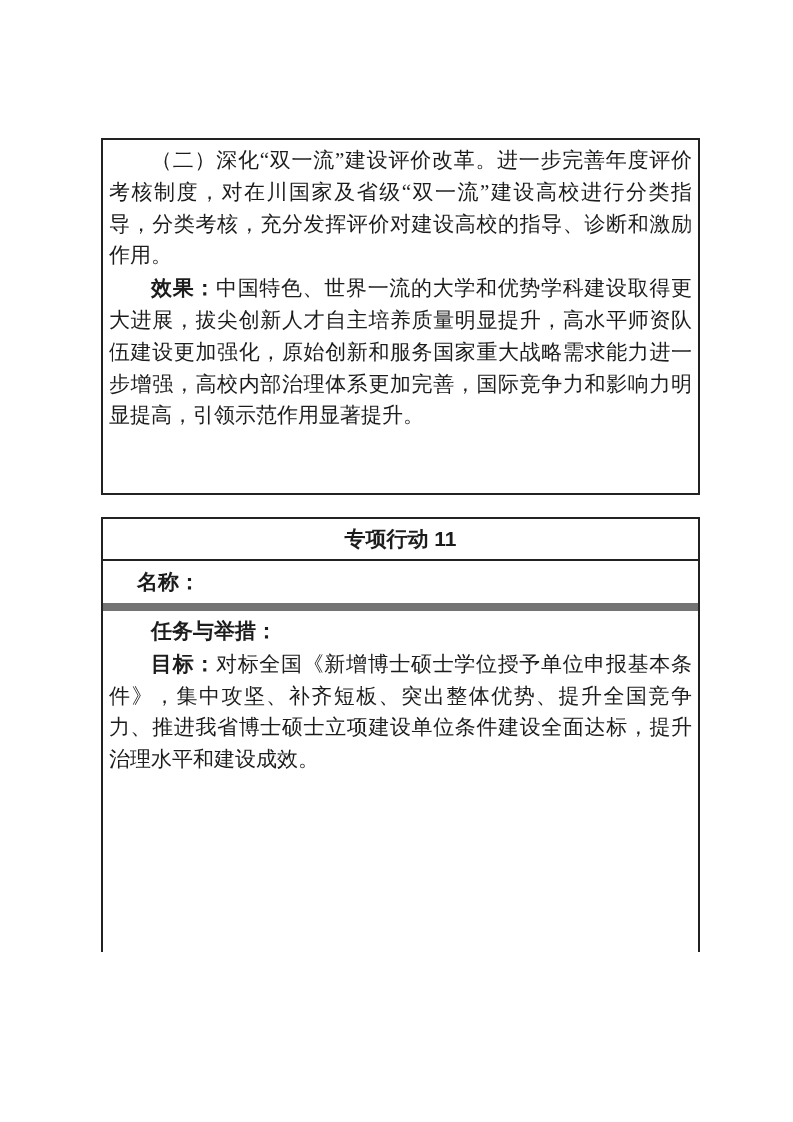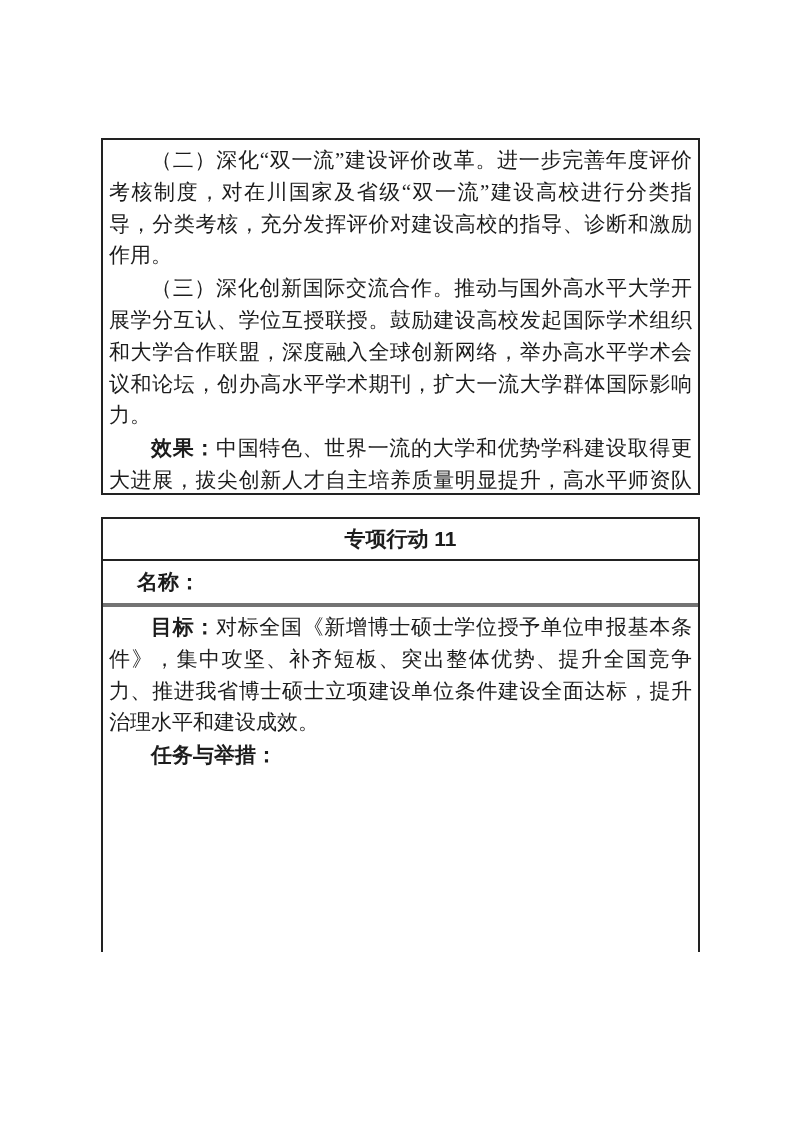--- a/index.html
+++ b/index.html
@@ -46,21 +46,21 @@
     display: flex;
     align-items: center;
     justify-content: center;
     font-family: "Liberation Sans", sans-serif;
     font-weight: bold;
     font-size: 21px;
     flex: 0 0 auto;
   }
   .row-name {
     height: 42px;
-    border-bottom: 4px solid #737373;
+    border-bottom: 8px solid #737373;
     display: flex;
     align-items: center;
     padding-left: 34px;
     font-family: "Liberation Sans", sans-serif;
     font-weight: bold;
     font-size: 21px;
     flex: 0 0 auto;
   }
   .box-body {
     flex: 1 1 auto;
@@ -90,33 +90,32 @@
     letter-spacing: 2px;
   }
 </style>
 </head>
 <body>
 
 <div class="page">
 
   <div class="doc-box box-upper">
     <p class="doc-par"><span class="lead"></span><span>（二）深化“双一流”建设评价改革。进一步完善年度评价考核制度，对在川国家及省级“双一流”建设高校进行分类指导，分类考核，充分发挥评价对建设高校的指导、诊断和激励作用。</span></p>
-    <p class="doc-par"><span class="lead"></span><span>（三）深化创新国际交流合作。推动与国外高水平大学开展学分互认、学位互授联授。鼓励建设高校发起国际学术组织和大学合作联盟，深度融入全球创新网络，举办高水平学术会议和论坛，创办高水平学术期刊，扩大一流大学群体国际影响力。</span></p>
     <p class="doc-par"><span class="lead">效果：</span><span>中国特色、世界一流的大学和优势学科建设取得更大进展，拔尖创新人才自主培养质量明显提升，高水平师资队伍建设更加强化，原始创新和服务国家重大战略需求能力进一步增强，高校内部治理体系更加完善，国际竞争力和影响力明显提高，引领示范作用显著提升。</span></p>
   </div>
 
   <div class="doc-box box-lower">
     <div class="row-header">
       <span>专项行动 11</span>
     </div>
     <div class="row-name">
       <span>名称：</span>
     </div>
     <div class="box-body">
+      <p class="doc-par"><span class="lead">任务与举措：</span><span></span></p>
       <p class="doc-par"><span class="lead">目标：</span><span>对标全国《新增博士硕士学位授予单位申报基本条件》，集中攻坚、补齐短板、突出整体优势、提升全国竞争力、推进我省博士硕士立项建设单位条件建设全面达标，提升治理水平和建设成效。</span></p>
-      <p class="doc-par"><span class="lead">任务与举措：</span><span></span></p>
 
     </div>
   </div>
 
   <div class="page-number">— 24 —</div>
 
 </div>
 
 </body></html>

